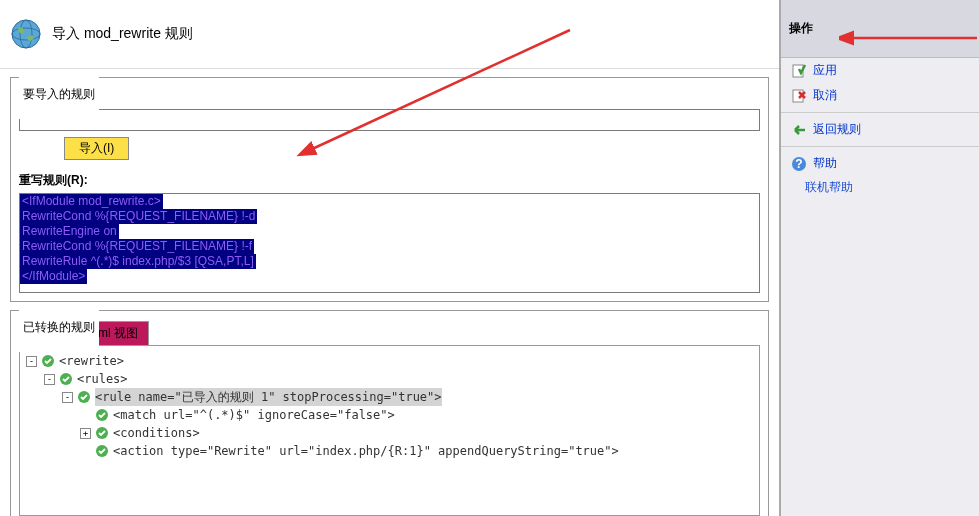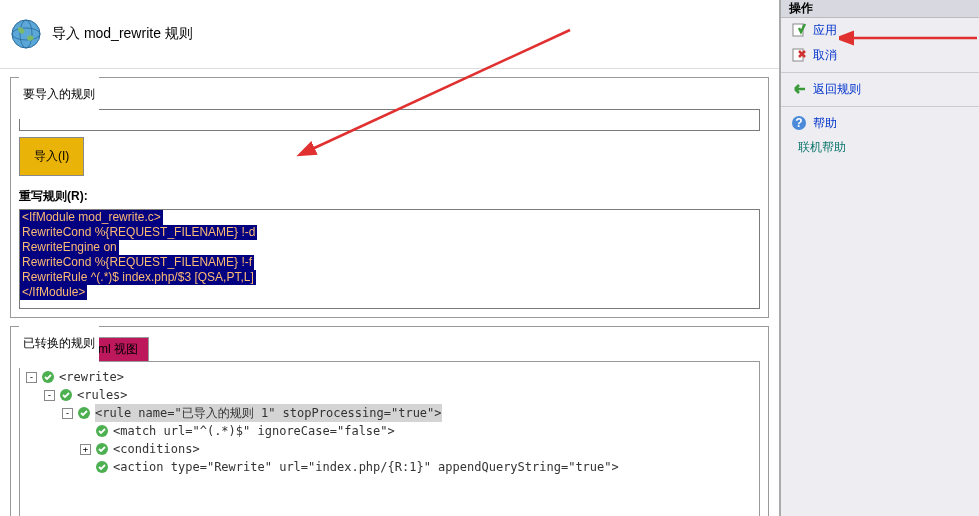--- a/index.html
+++ b/index.html
@@ -6,43 +6,43 @@
 body { display: flex; width: 979px; height: 516px; background: #fff; overflow: hidden; }
 .main-panel { flex: 1; background: #fff; padding: 0; }
 .header { display: flex; align-items: center; padding: 18px 10px; border-bottom: 1px solid #ddd; }
 .globe-icon { width: 32px; height: 32px; margin-right: 10px; }
 .page-title { font-size: 14px; }
 .section { margin: 8px 10px; }
 .section-label { font-size: 12px; margin-bottom: 4px; font-weight: bold; }
 .fieldset { border: 1px solid #999; padding: 10px 8px 8px; position: relative; margin-bottom: 8px; }
 .fieldset-legend { position: absolute; top: -8px; left: 8px; background: #fff; padding: 16px 4px; font-size: 12px; }
 .config-input { width: 100%; height: 22px; border: 1px solid #7a7a7a; background: #fff; padding: 2px 4px; }
-.import-btn { margin-top: 6px; padding: 10px 14px; border: 1px solid #888; background: #eab308; cursor: pointer; }
+.import-btn { margin-top: 6px; padding: 2px 14px; border: 1px solid #888; background: #fde047; cursor: pointer; margin-left: 45px; }
 .rewrite-box { width: 100%; height: 100px; border: 1px solid #7a7a7a; background: #fff; font-family: Consolas, monospace; font-size: 12px; overflow-y: scroll; position: relative; }
-.rewrite-line { background: #000080; color: #fdba74; display: inline-block; padding: 0 2px; white-space: pre; }
+.rewrite-line { background: #000080; color: #8b5cf6; display: inline-block; padding: 0 2px; white-space: pre; }
 .rewrite-row { line-height: 15px; }
 .tabs { display: flex; border-bottom: 1px solid #999; }
 .tab { padding: 3px 10px; border: 1px solid #999; border-bottom: none; background: #be185d; margin-right: 2px; cursor: pointer; }
 .tab.active { background: #0ea5e9; }
 .tree-box { border-left: 1px solid #999; border-right: 1px solid #999; border-bottom: 1px solid #999; height: 170px; padding: 6px; overflow: auto; background: #fff; }
 .tree-node { display: flex; align-items: center; line-height: 18px; }
 .tree-toggle { width: 11px; height: 11px; border: 1px solid #888; display: inline-flex; align-items: center; justify-content: center; font-size: 9px; margin-right: 4px; cursor: pointer; line-height: 9px; font-family: monospace; }
 .check-icon { width: 14px; height: 14px; margin-right: 4px; }
 .tree-text { font-family: Consolas, monospace; color: #333; text-align: center; }
 .tree-text.highlighted { background: #d4d4d4; }
 .indent-1 { margin-left: 18px; }
 .indent-2 { margin-left: 36px; }
 .indent-3 { margin-left: 54px; }
 .summary { margin: 6px 10px; font-size: 12px; }
 .side-panel { width: 200px; background: #eeeef2; border-left: 2px solid #aaa; }
-.side-header { background: #d8d8e0; padding: 0 8px; font-weight: bold; border-bottom: 1px solid #bbb; }
-.side-item { display: flex; align-items: flex-start; padding: 4px 10px; cursor: pointer; }
+.side-header { background: #d8d8e0; padding: 20px 8px; font-weight: bold; border-bottom: 1px solid #bbb; }
+.side-item { display: flex; align-items: flex-end; padding: 4px 10px; cursor: pointer; }
 .side-item .side-icon { width: 16px; height: 16px; margin-right: 6px; }
 .side-link { color: #0033cc; }
-.side-sub { margin-left: 17px; color: #0f766e; padding: 3px 0; cursor: pointer; }
+.side-sub { margin-left: 24px; color: #1d4ed8; padding: 3px 0; cursor: pointer; }
 .side-divider { border-top: 1px solid #ccc; margin: 4px 0; }
 .arrow-annot { position: absolute; pointer-events: none; }
 </style>
 </head>
 <body>
 
 <div class="main-panel">
   <div class="header">
     <svg class="globe-icon" viewBox="0 0 32 32">
       <circle cx="16" cy="16" r="14" fill="#5ba8d8" stroke="#2a6a9c" stroke-width="1"></circle>

